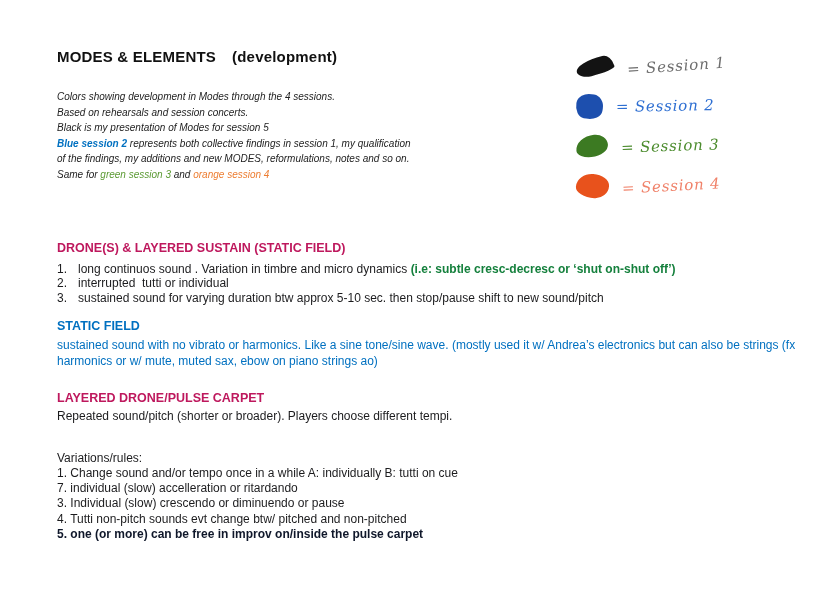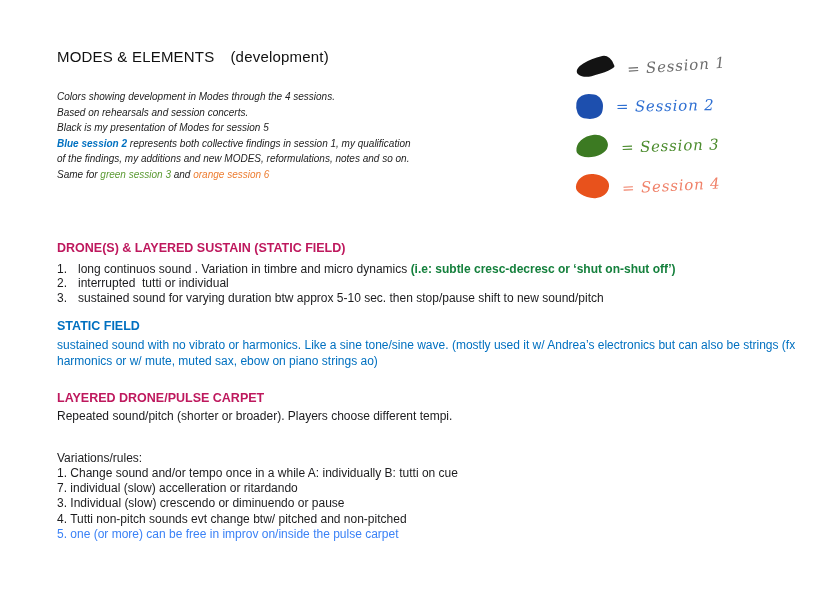--- a/index.html
+++ b/index.html
@@ -6,21 +6,21 @@
   html, body { background:#ffffff; }
   body {
     width:834px; height:589px;
     position:relative; overflow:hidden;
     font-family:"Liberation Sans", sans-serif;
     color:#1c1c1e;
   }
   .content {
     position:absolute; left:57px; top:48px; width:745px;
   }
-  .title { font-size:15px; font-weight:normal; letter-spacing:0.2px; color:#111; }
+  .title { font-size:15px; font-weight:bold; letter-spacing:0.2px; color:#111; }
   .title-sub { margin-left:16px; }
 
   .intro { margin-top:24px; font-style:italic; font-size:10px; line-height:15.6px; color:#222; }
   .bold { font-weight:bold; }
 
   .section h2 { font-size:12.5px; font-weight:bold; color:#be185d; }
 
   .drone { margin-top:58px; }
   .drone h2 { margin-bottom:7px; }
   .num-item { display:flex; font-size:12px; line-height:14.5px; }
@@ -61,21 +61,21 @@
   <div class="content">
 
     <h1 class="title"><span>MODES &amp; ELEMENTS</span><span class="title-sub">(development)</span></h1>
 
     <div class="intro">
       <div class="intro-line">Colors showing development in Modes through the 4 sessions.</div>
       <div class="intro-line">Based on rehearsals and session concerts.</div>
       <div class="intro-line">Black is my presentation of Modes for session 5</div>
       <div class="intro-line"><span class="bold" style="color: rgb(0, 112, 192);">Blue session 2</span><span> represents both collective findings in session 1, my qualification</span></div>
       <div class="intro-line">of the findings, my additions and new MODES, reformulations, notes and so on.</div>
-      <div class="intro-line"><span>Same for </span><span style="color: rgb(91, 154, 51);">green session 3</span><span> and </span><span style="color: rgb(237, 125, 49);">orange session 6</span></div>
+      <div class="intro-line"><span>Same for </span><span style="color: rgb(91, 154, 51);">green session 3</span><span> and </span><span style="color: rgb(237, 125, 49);">orange session 4</span></div>
     </div>
 
     <div class="section drone">
       <h2>DRONE(S) &amp; LAYERED SUSTAIN (STATIC FIELD)</h2>
       <div class="num-list">
         <div class="num-item">
           <span class="num">1.</span>
           <span class="num-text"><span>long continuos sound . Variation in timbre and micro dynamics </span><span class="bold" style="color: #15803d;">(i.e: subtle cresc-decresc or ‘shut on-shut off’)</span></span>
         </div>
         <div class="num-item">
@@ -96,21 +96,21 @@
 
     <div class="section pulse">
       <h2>LAYERED DRONE/PULSE CARPET</h2>
       <p class="pulse-body">Repeated sound/pitch (shorter or broader). Players choose different tempi.</p>
       <p class="rules-title">Variations/rules:</p>
       <div class="rules">
         <div>1. Change sound and/or tempo once in a while A: individually B: tutti on cue</div>
         <div>7. individual (slow) accelleration or ritardando</div>
         <div>3. Individual (slow) crescendo or diminuendo or pause</div>
         <div>4. Tutti non-pitch sounds evt change btw/ pitched and non-pitched</div>
-        <div style="color: #3b82f6;">5. one (or more) can be free in improv on/inside the pulse carpet</div>
+        <div style="color: #0f172a; font-weight: bold;">5. one (or more) can be free in improv on/inside the pulse carpet</div>
       </div>
     </div>
 
   </div>
 
   <div class="legend">
     <div class="legend-item">
       <span class="blob" style="background: rgb(19, 19, 19);"></span>
       <span class="hw" style="color: rgb(110, 110, 110);">= Session 1</span>
     </div>

